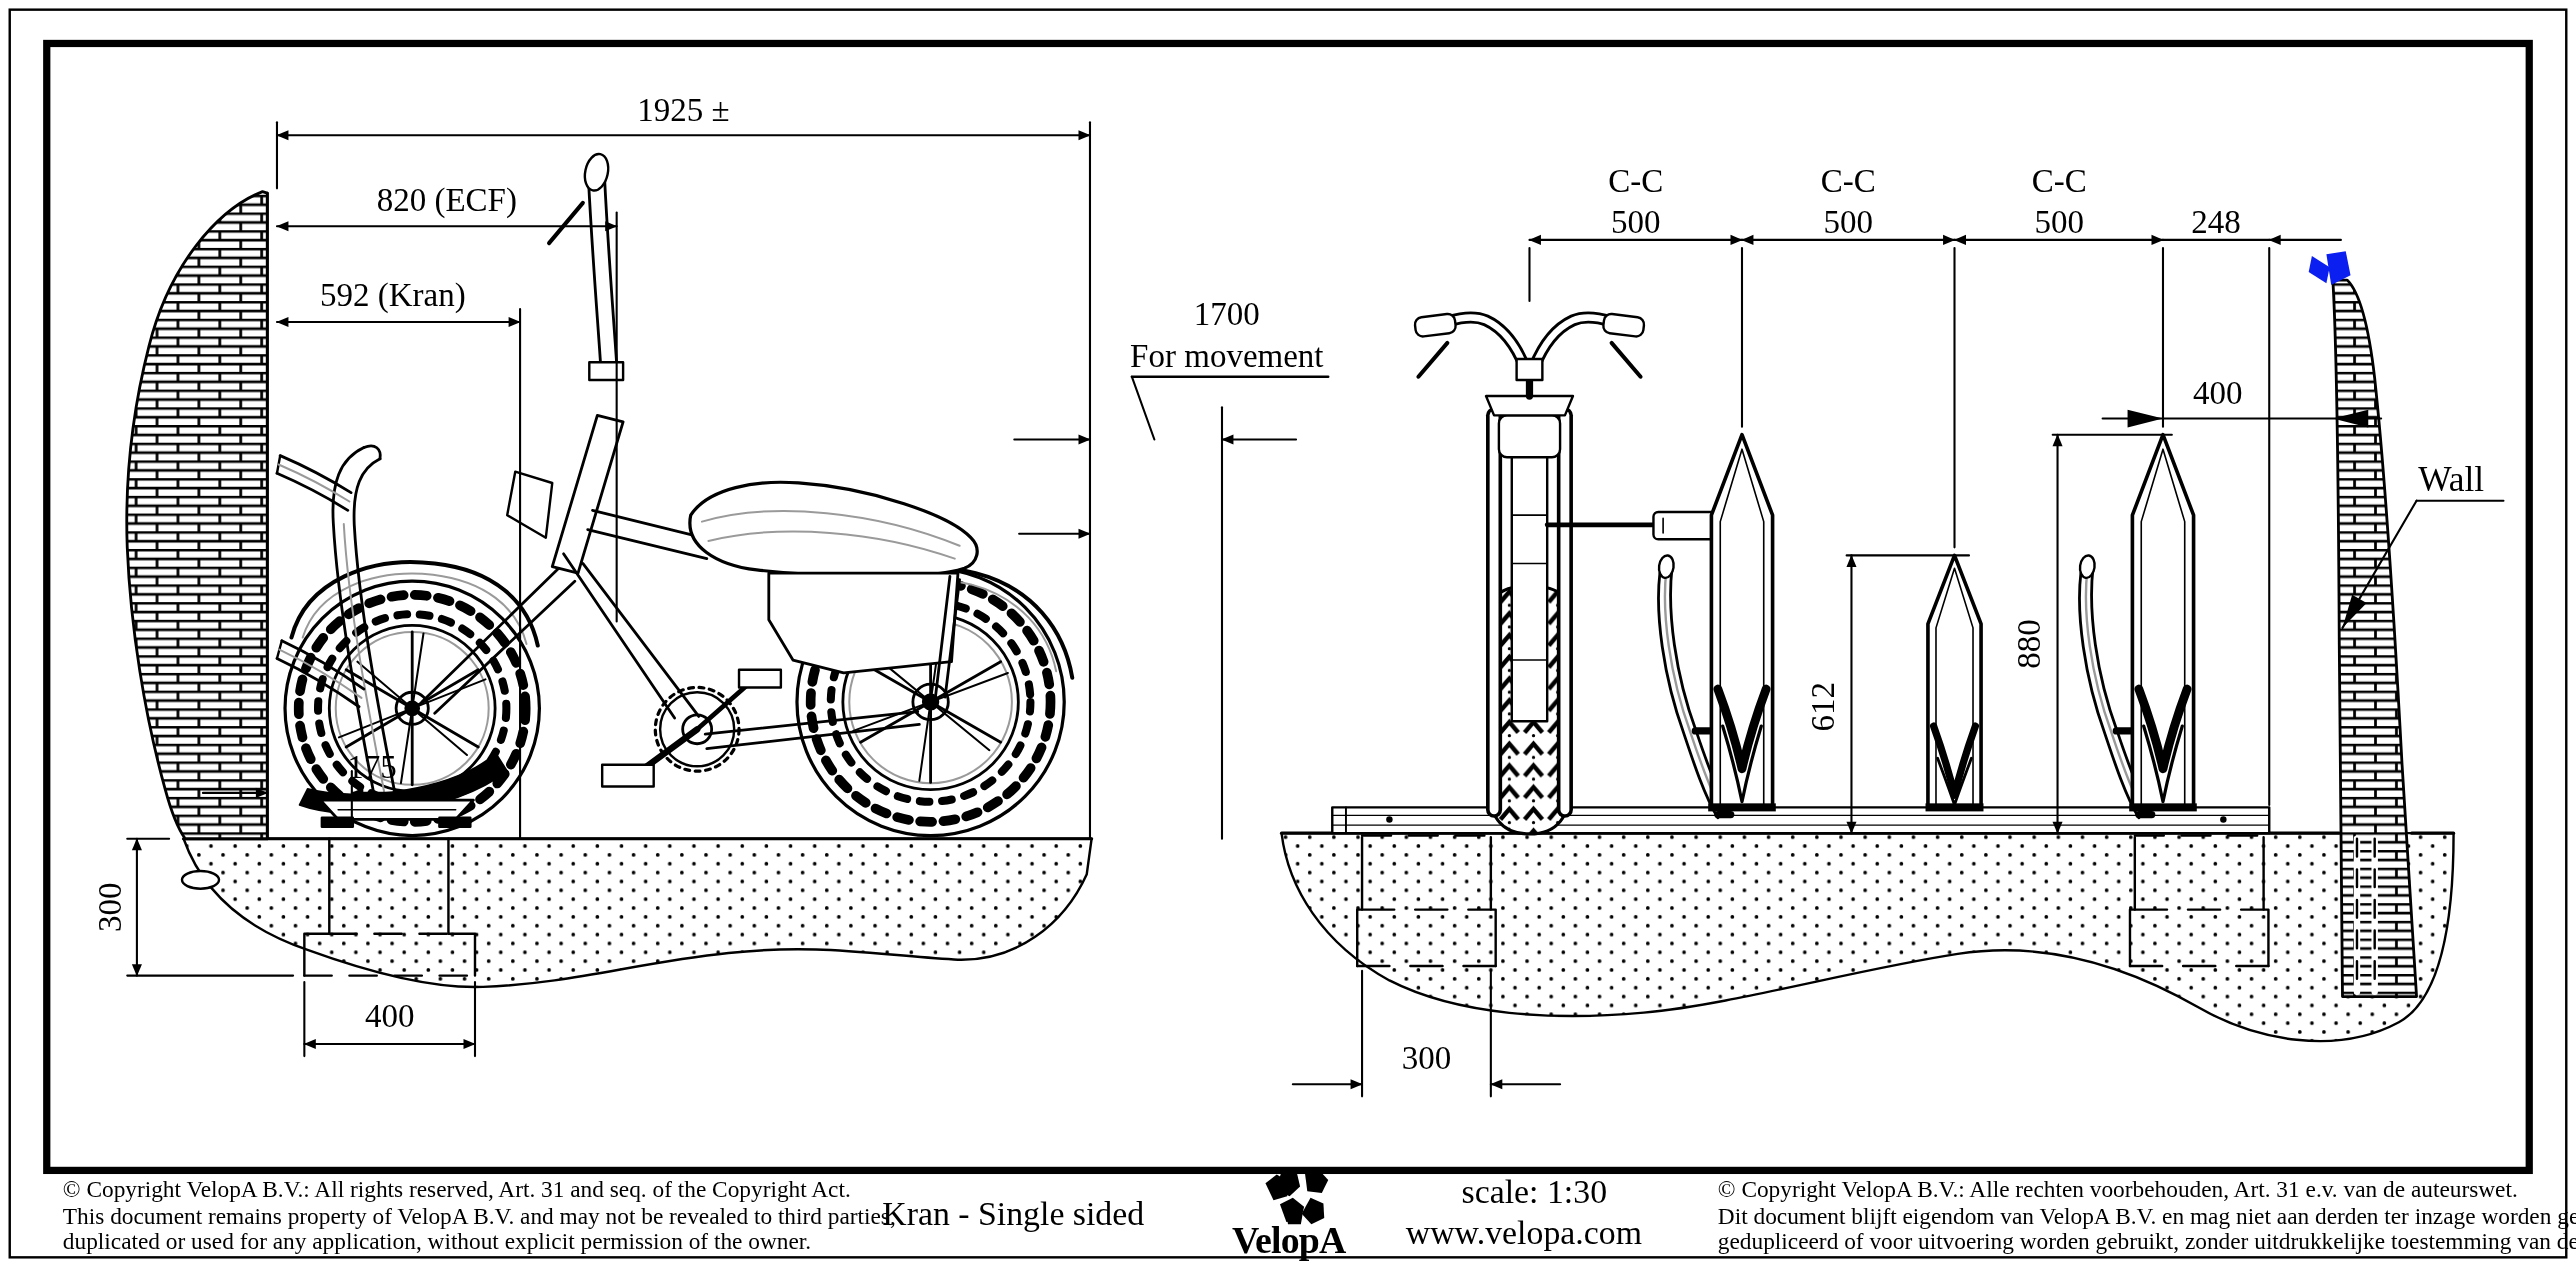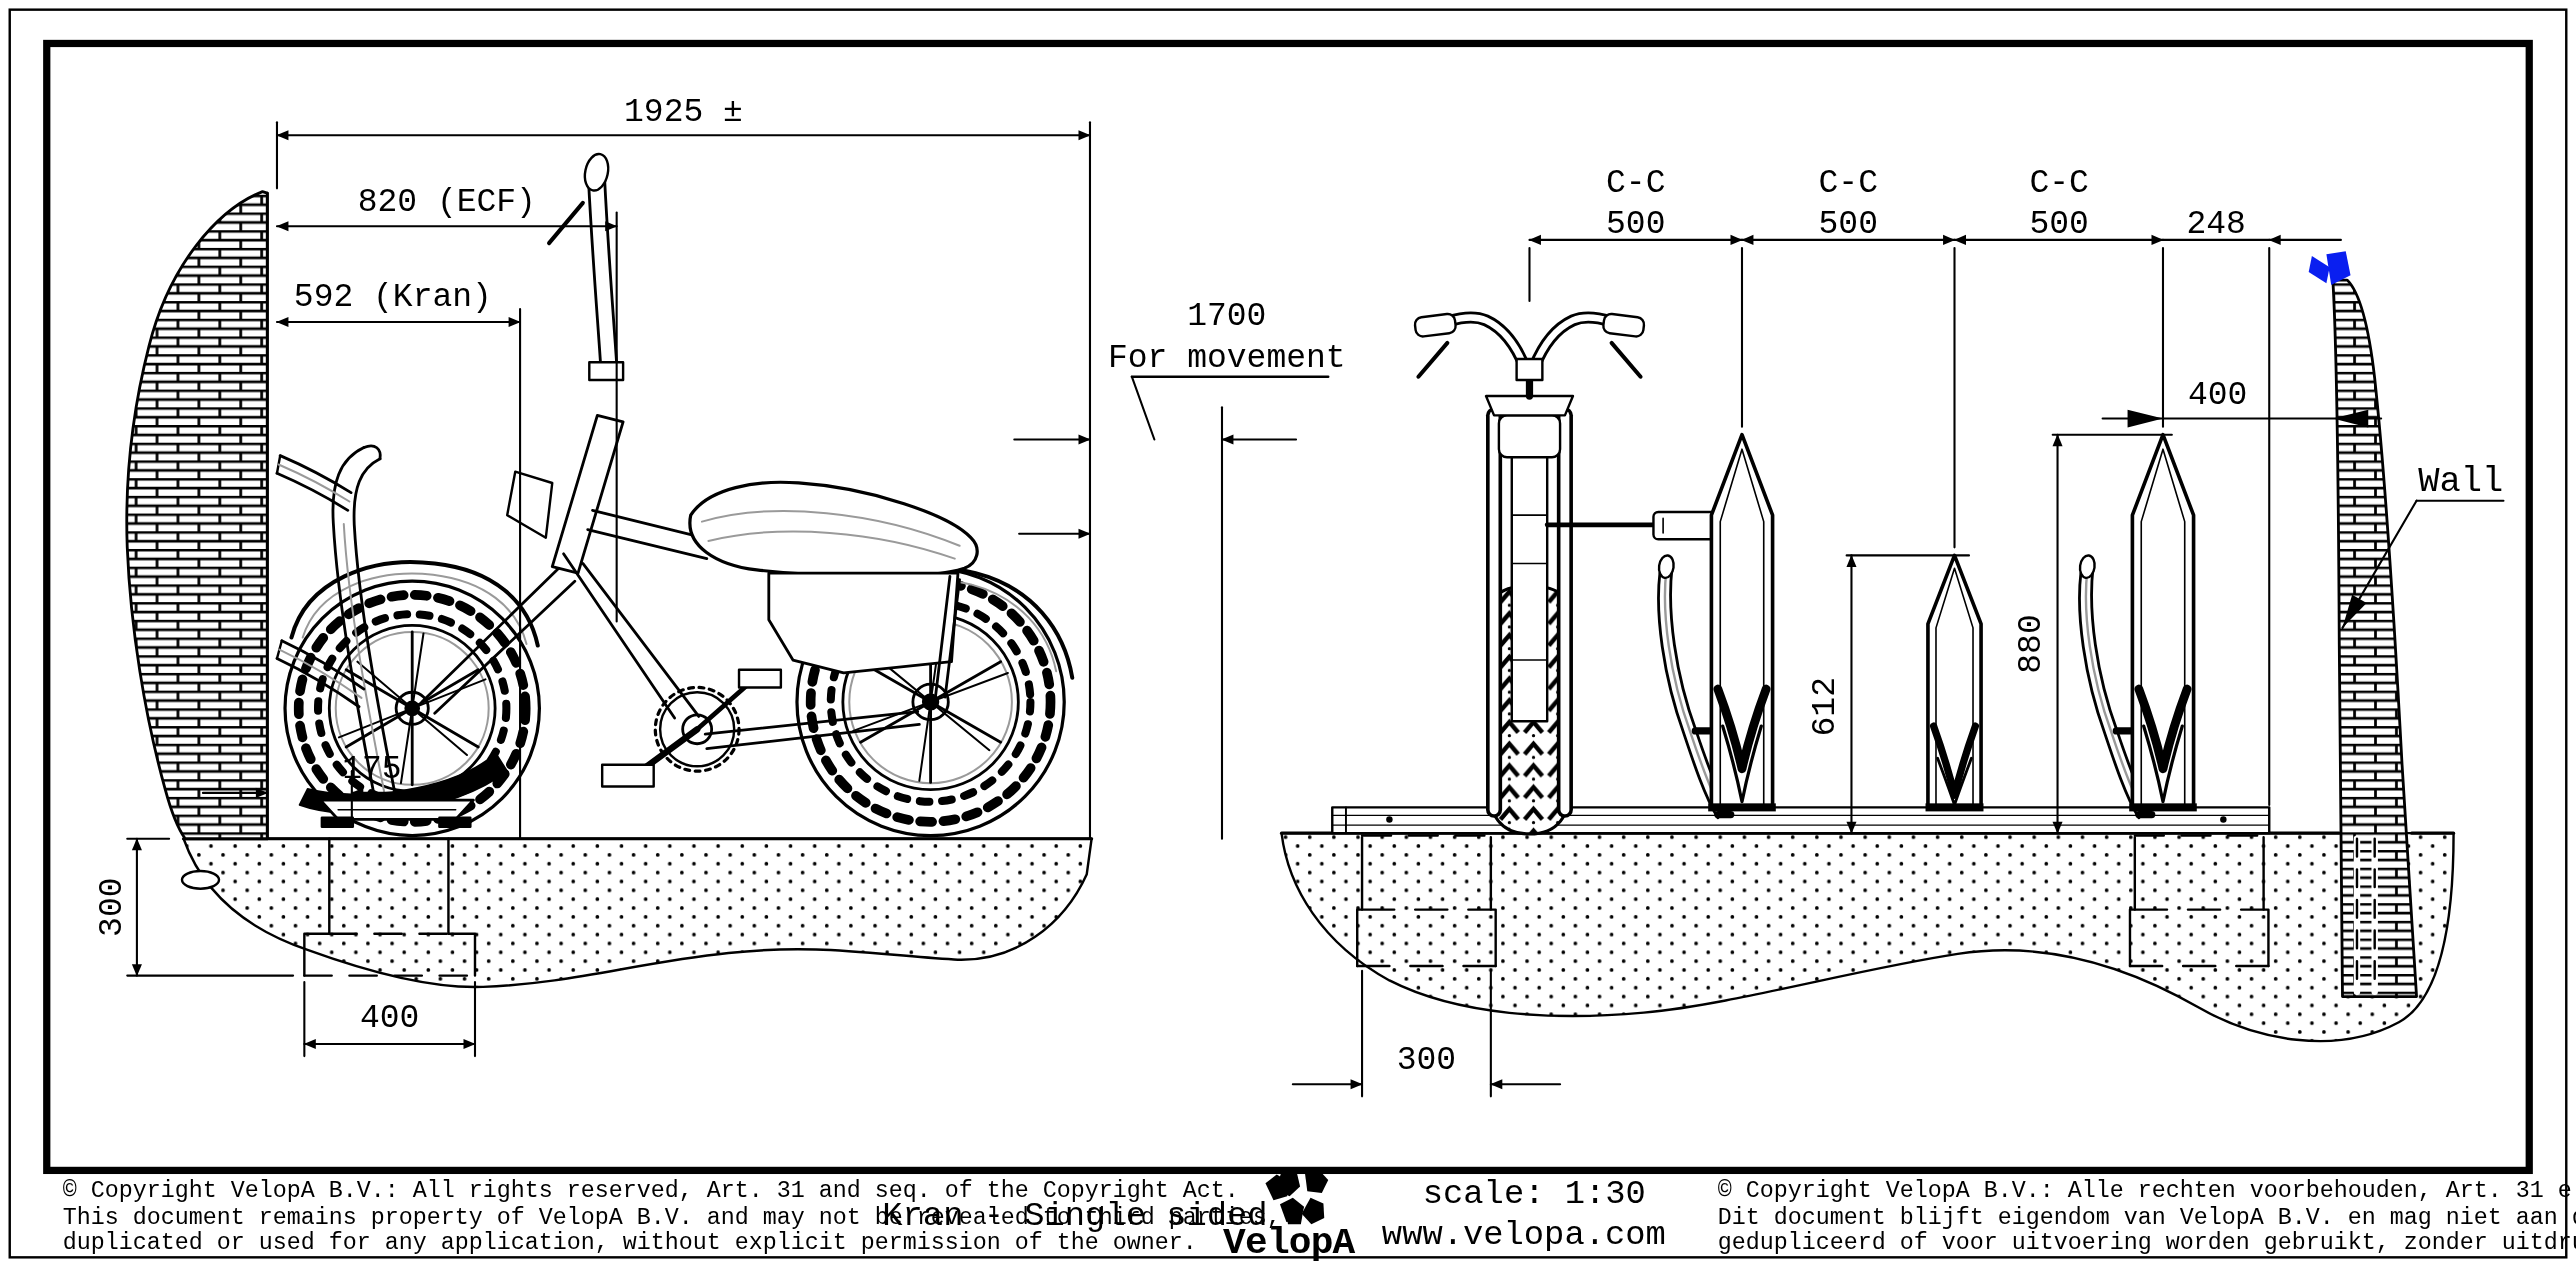--- a/index.html
+++ b/index.html
@@ -1,17 +1,17 @@
 <!DOCTYPE html>
 <html style="font-size:13px"><head>
 <meta charset="utf-8">
 <style>
   html,body{margin:0;padding:0;background:#fff;}
   .stage{position:relative;width:2576px;height:1267px;background:#fff;overflow:hidden;
-         font-family:Liberation Mono, monospace;}
+         font-family:Liberation Serif, serif;}
   svg{display:block;}
   text{fill:#000;}
   .dim{font-size:41px;}
   .small{font-size:29px;}
   .title{font-size:42px;}
   .scale{font-size:42px;}
   .logo{font-size:47px;font-weight:bold;letter-spacing:-1px;}
   .walltxt{font-size:44px;}
 </style>
 </head>

